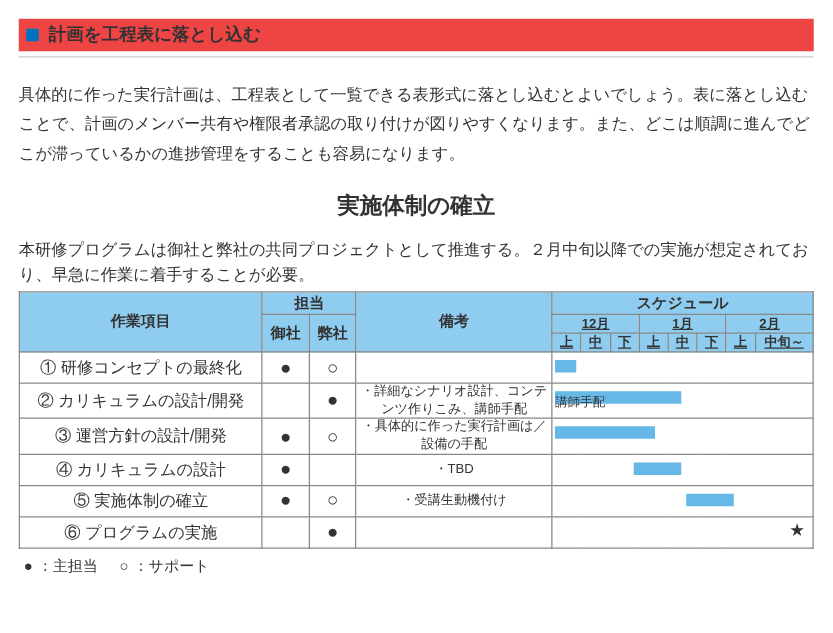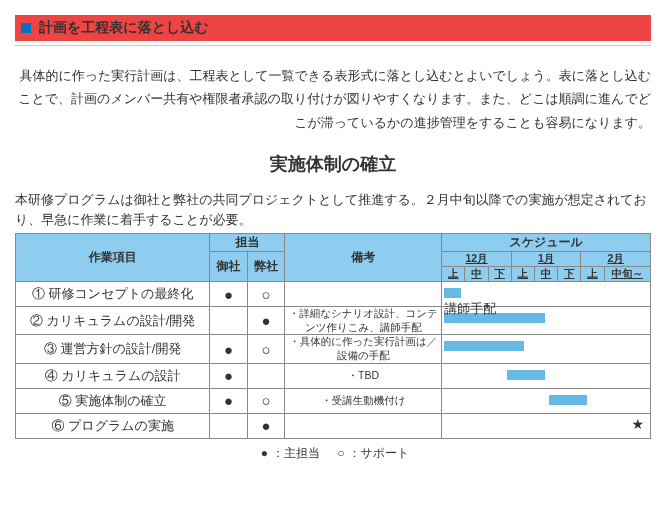--- a/index.html
+++ b/index.html
@@ -32,21 +32,20 @@
   }
   hr.rule {
     border: none;
     border-top: 1px solid #ccc;
     margin: 0 0 18px 0;
   }
   .body-text {
     font-size: 13px;
     line-height: 1.8;
     margin: 0 0 18px 0;
-    text-align: right;
   }
   .chart-title {
     text-align: center;
     font-size: 18px;
     font-weight: bold;
     color: #333;
     margin: 10px 0 14px 0;
   }
   .chart-note {
     font-size: 13px;
@@ -105,21 +104,21 @@
     position: absolute;
     top: 6px;
     height: 10px;
     background: #66b8e6;
   }
   td.sub, th.sub {
     font-size: 10.5px;
     padding: 1px 0;
   }
   .legend {
-    text-align: center;
+    text-align: left;
     font-size: 12px;
     margin-top: 6px;
   }
   .leg-sym {
     display: inline-block;
     margin: 0 4px;
   }
   .star { font-size: 14px; }
 </style>
 </head>
@@ -186,21 +185,21 @@
           <div class="bar" style="left: 2px; width: 17px;"></div>
         </td>
       </tr>
       <tr>
         <td class="task">② カリキュラムの設計/開発</td>
         <td class="role"></td>
         <td class="role">●</td>
         <td class="note">・詳細なシナリオ設計、コンテンツ作りこみ、講師手配</td>
         <td colspan="8" class="sched-cell" style="position: relative; border-left: 1px solid rgb(136, 136, 136);">
           <div class="bar" style="left: 2px; width: 101px;"></div>
-          <span style="position: absolute; font-size: 13px; left: 2px; bottom: 16px;">講師手配</span>
+          <span style="position: absolute; font-size: 10px; left: 2px; bottom: 5px;">講師手配</span>
         </td>
       </tr>
       <tr>
         <td class="task">③ 運営方針の設計/開発</td>
         <td class="role">●</td>
         <td class="role">○</td>
         <td class="note">・具体的に作った実行計画は／設備の手配</td>
         <td colspan="8" class="sched-cell" style="position: relative; border-left: 1px solid rgb(136, 136, 136);">
           <div class="bar" style="left: 2px; width: 80px;"></div>
         </td>

